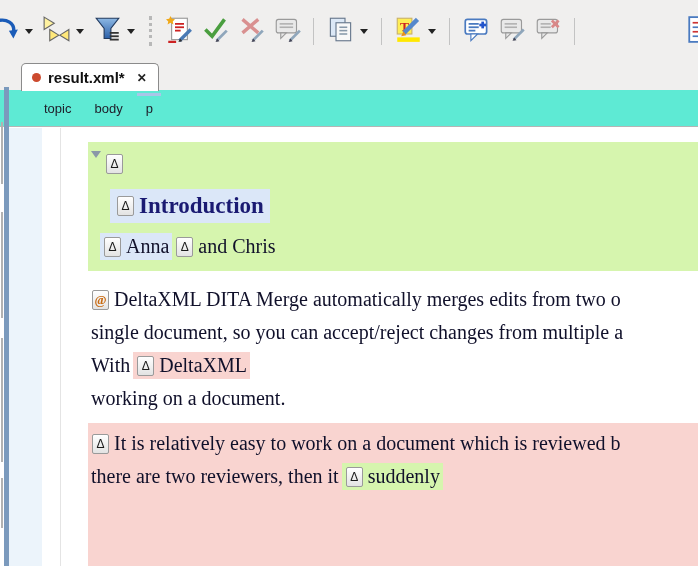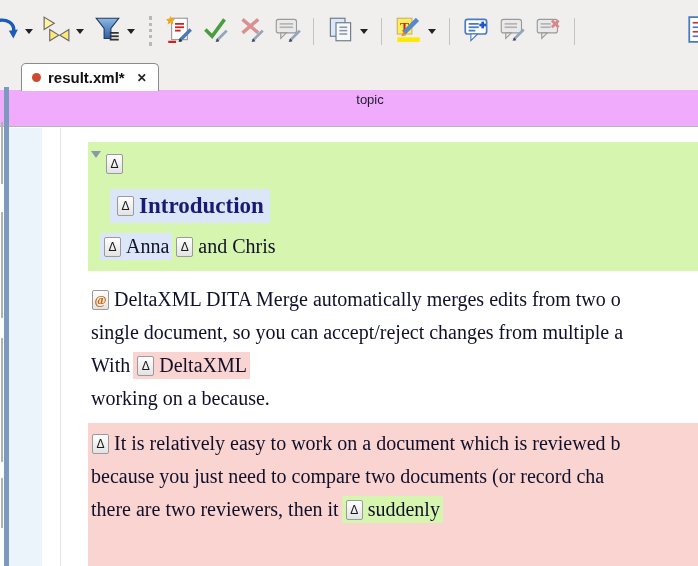--- a/index.html
+++ b/index.html
@@ -36,22 +36,22 @@
     margin-left:21px;height:27px;margin-bottom:-1px;position:relative;z-index:2;
     background:#ffffff;border:1px solid #8b8b8b;border-bottom:none;
     border-radius:5px 5px 0 0;display:flex;align-items:center;padding:0 11px 0 10px;
   }
   .tab .dot{width:9px;height:9px;border-radius:50%;background:var(--tab-dot);margin-right:7px;}
   .tab-title{font-size:15px;font-weight:bold;color:#111;}
   .tab-close{margin-left:12px;font-size:12px;font-weight:bold;color:#222;line-height:1;}
   
   .breadcrumb{
     position:absolute;left:0;top:90px;width:698px;height:37px;
-    background:#f0abfc;border-bottom:1px solid #b5b5b5;
-    display:flex;align-items:center;padding-left:42px;box-sizing:border-box;gap:19px;flex-direction:column;
+    background:#5eead4;border-bottom:1px solid #b5b5b5;
+    display:flex;align-items:center;padding-left:42px;box-sizing:border-box;gap:19px;
   }
   .crumb{font-size:13px;color:#20202c;position:relative;padding:2px 2px;}
   .crumb.selected::before{
     content:"";position:absolute;top:-6px;left:50%;transform:translateX(-50%);
     width:24px;height:3px;background:#a9c6e8;
   }
   
   .editor{position:absolute;left:0;top:128px;width:698px;height:438px;background:#fff;overflow:hidden;}
   .gutter{position:absolute;left:9px;top:0;width:33px;height:438px;background:var(--gutter-blue);}
   .fold-line{position:absolute;left:60px;top:0;width:1px;height:438px;background:#e4e4e4;}
@@ -296,29 +296,26 @@
           <span class="seg bg-none"><button class="marker marker-at">@</button>DeltaXML DITA Merge automatically merges edits from two o</span>
         </div>
         <div class="line body-line">
           <span class="seg bg-none">single document, so you can accept/reject changes from multiple a</span>
         </div>
         <div class="line body-line">
           <span class="seg bg-none">With </span>
           <span class="seg bg-pink"><button class="marker">Δ</button>DeltaXML</span>
         </div>
         <div class="line body-line">
-          <span class="seg bg-none">working on a because.</span>
+          <span class="seg bg-none">working on a document.</span>
         </div>
       </div>
       <div class="block block-pink">
         <div class="line body-line">
           <span class="seg bg-none"><button class="marker">Δ</button>It is relatively easy to work on a document which is reviewed b</span>
-        </div>
-        <div class="line body-line">
-          <span class="seg bg-none">because you just need to compare two documents (or record cha</span>
         </div>
         <div class="line body-line">
           <span class="seg bg-none">there are two reviewers, then it </span>
           <span class="seg bg-green"><button class="marker">Δ</button>suddenly</span>
         </div>
       </div>
     </div>
 </div>
 
 <div class="panel-bar"></div>

